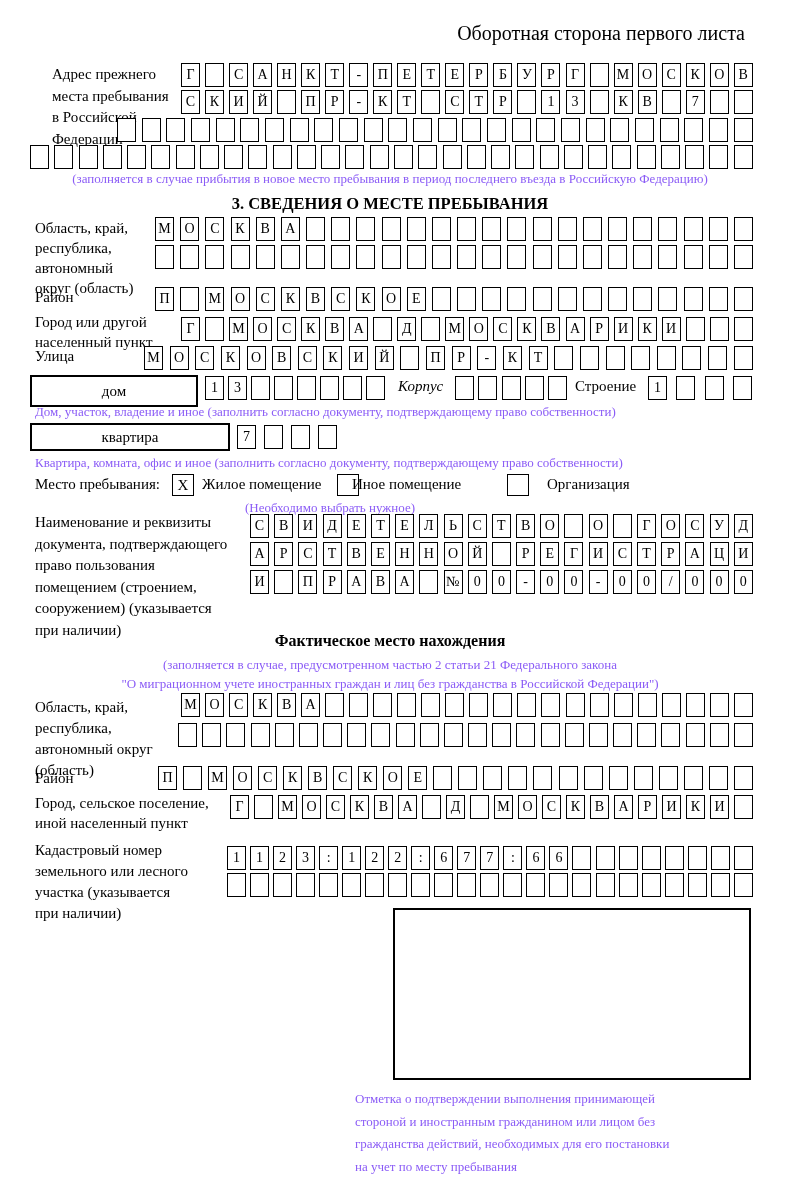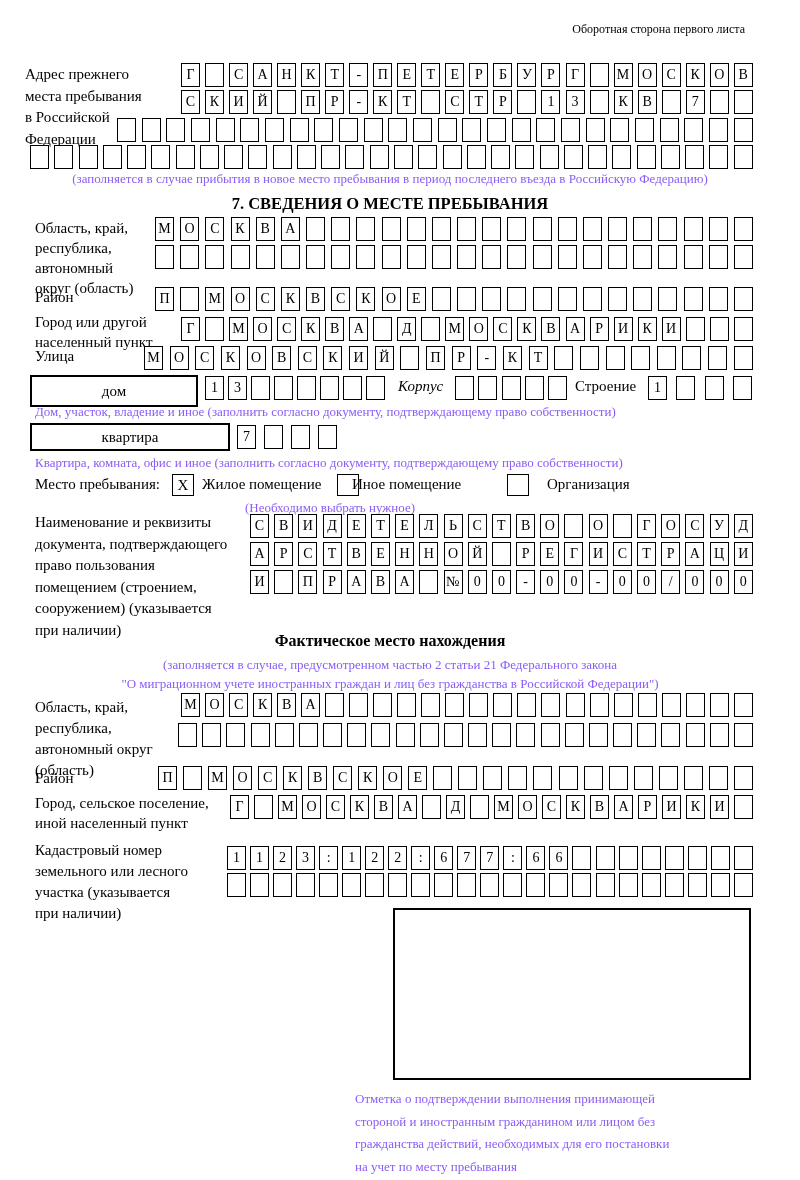--- a/index.html
+++ b/index.html
@@ -10,22 +10,22 @@
   .note{font-size:13px;color:#8b5cf6;}
   .heading{font-weight:bold;font-size:16.5px;color:#000;}
   .cellrow{position:absolute;display:flex;justify-content:space-between;height:24px;}
   .cell{width:19px;height:24px;box-sizing:border-box;border:1.8px solid #000;background:#fff;
         display:flex;align-items:center;justify-content:center;font-size:14px;line-height:1;}
   .widebox{box-sizing:border-box;border:2px solid #000;background:#fff;display:flex;
            align-items:center;justify-content:center;font-size:15px;}
   .cb{width:22px;height:22px;box-sizing:border-box;border:1.8px solid #000;background:#fff;
       display:flex;align-items:center;justify-content:center;font-size:15px;}
   
-  #hdr-note{top:22px;left:0;width:745px;text-align:right;font-size:12px;}
-  #prev-label{left:25px;top:64px;line-height:21.5px;}
+  #hdr-note{top:22px;left:0;width:745px;text-align:right;font-size:20px;}
+  #prev-label{left:52px;top:64px;line-height:21.5px;}
   #prev-r1{left:181px;top:63px;width:572px;}
   #prev-r2{left:181px;top:90px;width:572px;}
   #prev-r3{left:117px;top:118px;width:636px;}
   #prev-r4{left:30px;top:145px;width:723px;}
   #prev-note{top:171px;left:0;width:780px;text-align:center;}
   #sec2-title{top:194px;left:0;width:780px;text-align:center;}
   #region-label{left:35px;top:218px;line-height:20px;}
   #region-r1{left:155px;top:217px;width:598px;}
   #region-r2{left:155px;top:245px;width:598px;}
   #district-label{left:35px;top:289px;}
@@ -195,21 +195,21 @@
       <span class="cell"></span>
       <span class="cell"></span>
       <span class="cell"></span>
       <span class="cell"></span>
       <span class="cell"></span>
       <span class="cell"></span>
       <span class="cell"></span>
     </div>
   <div id="prev-note" class="abs note">(заполняется в случае прибытия в новое место пребывания в период последнего въезда в Российскую Федерацию)</div>
 
-  <div id="sec2-title" class="abs heading">7. СВЕДЕНИЯ О МЕСТЕ ПРЕБЫВАНИЯ</div>
+  <div id="sec2-title" class="abs heading">3. СВЕДЕНИЯ О МЕСТЕ ПРЕБЫВАНИЯ</div>
 
   <div id="region-label" class="abs lbl">
       <div>Область, край,</div>
       <div>республика,</div>
       <div>автономный</div>
       <div>округ (область)</div>
     </div>
   <div id="region-r1" class="cellrow">
       <span class="cell">М</span>
       <span class="cell">О</span>

